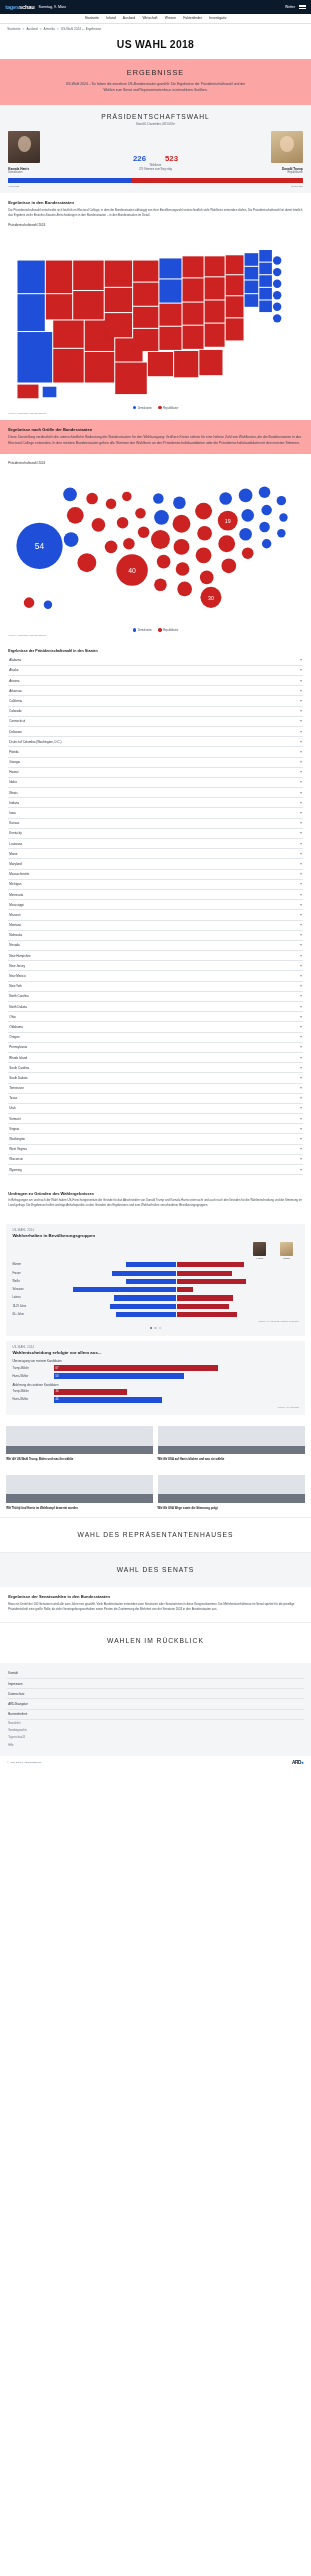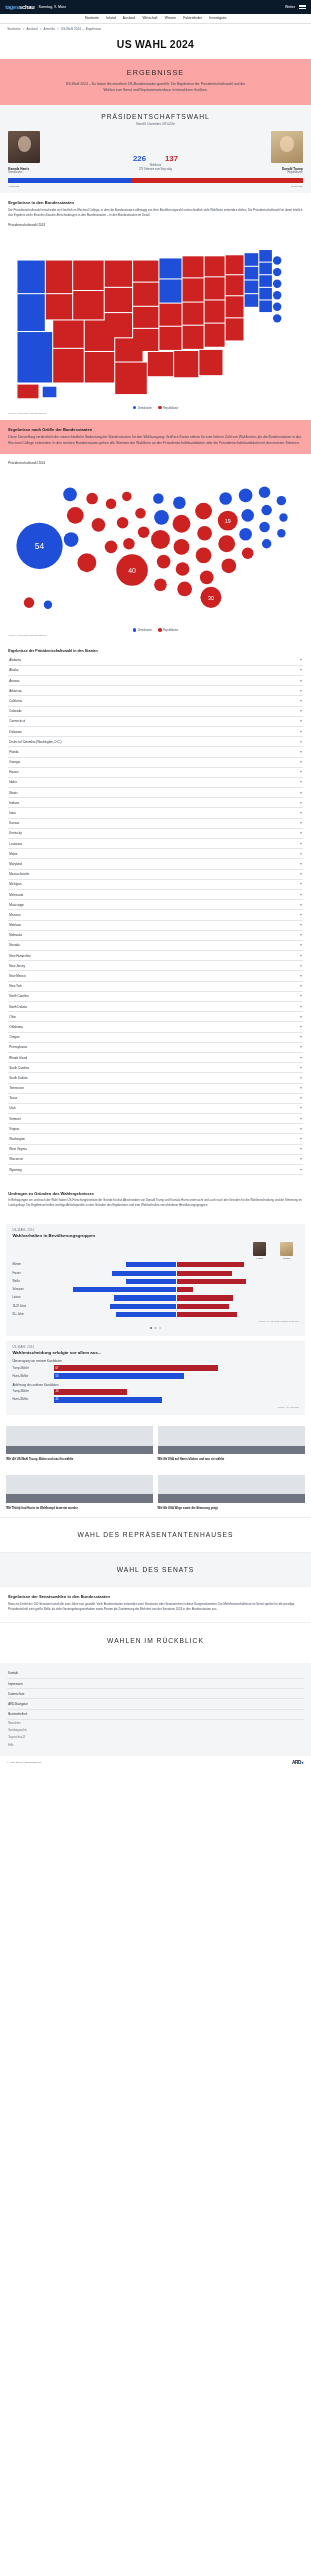--- a/index.html
+++ b/index.html
@@ -322,40 +322,40 @@
 <div class="breadcrumb">
   <span>Startseite</span>
   <span class="sep">&gt;</span>
   <span>Ausland</span>
   <span class="sep">&gt;</span>
   <span>Amerika</span>
   <span class="sep">&gt;</span>
   <span>US-Wahl 2024 — Ergebnisse</span>
 </div>
 
-<div class="page-title">US WAHL 2024</div>
+<div class="page-title">US WAHL 2018</div>
 
 <div class="section-band">
   <h2>ERGEBNISSE</h2>
   <p>US-Wahl 2024 – So haben die einzelnen US-Bundesstaaten gewählt: Die Ergebnisse der Präsidentschaftswahl und der Wahlen zum Senat und Repräsentantenhaus in interaktiven Grafiken.</p>
 </div>
 
 <div class="hero">
   <h2>PRÄSIDENTSCHAFTSWAHL</h2>
   <div class="sub">Stand 6. Dezember, 08:14 Uhr</div>
   <div class="candidates">
     <div class="cand">
       <span class="cand-photo harris"></span>
       <div class="cand-name">Kamala Harris</div>
       <div class="cand-party">Demokraten</div>
     </div>
     <div class="center-count">
       <div class="count-nums">
         <span class="count-blue">226</span>
-        <span class="count-red">137</span>
+        <span class="count-red">523</span>
       </div>
       <div class="count-label">Wahlleute</div>
       <div class="count-label">270 Stimmen zum Sieg nötig</div>
     </div>
     <div class="cand right">
       <span class="cand-photo trump"></span>
       <div class="cand-name">Donald Trump</div>
       <div class="cand-party">Republikaner</div>
     </div>
   </div>

